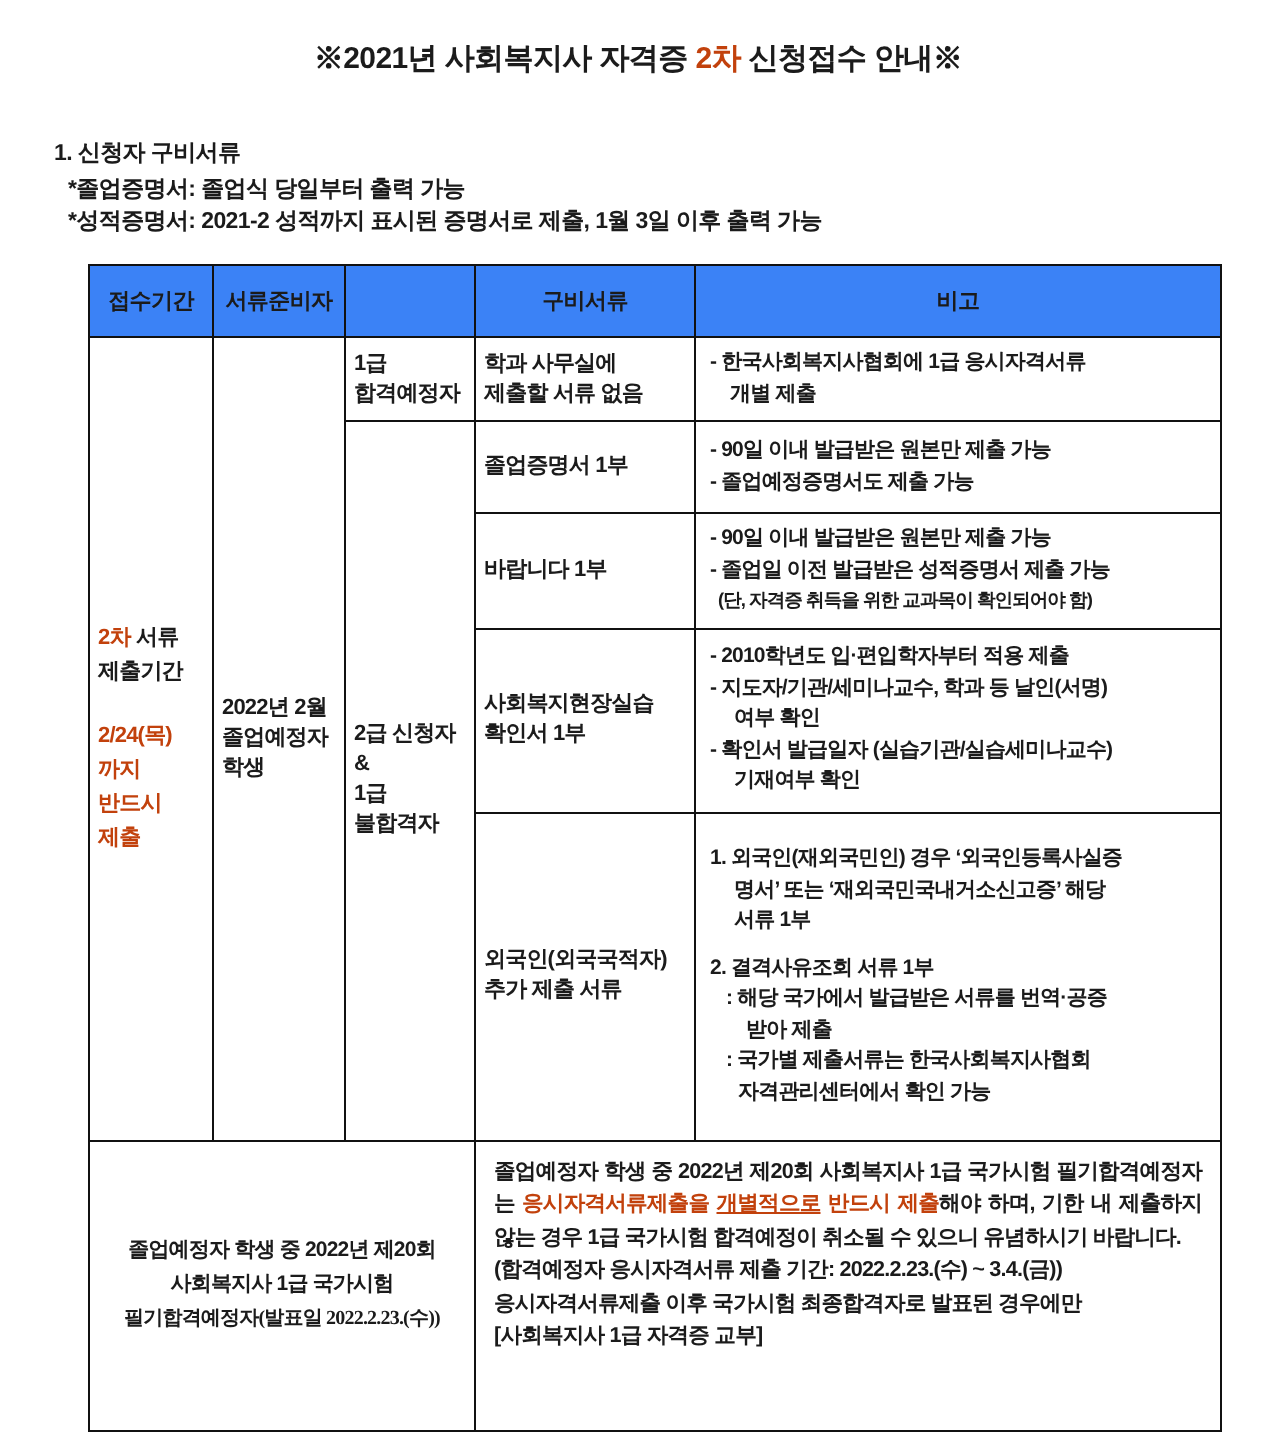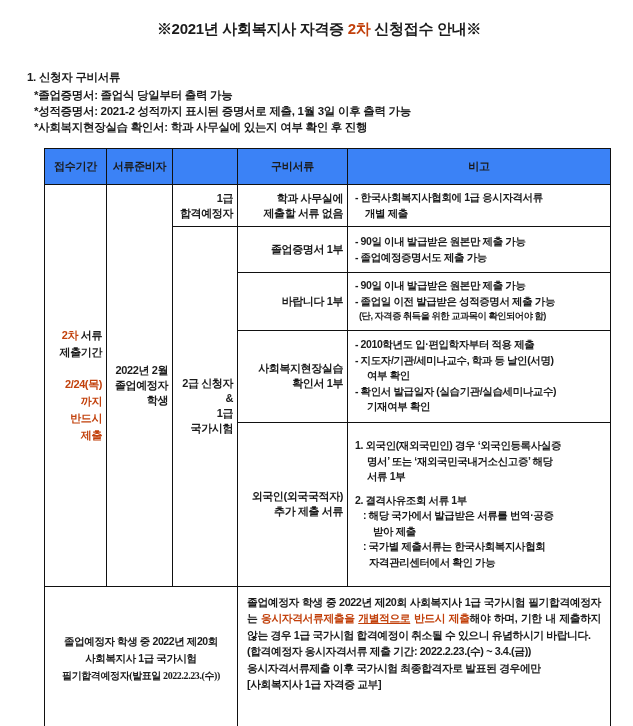--- a/index.html
+++ b/index.html
@@ -31,21 +31,21 @@
     background:#3b82f6; font-size:11px; height:36px;
     font-weight:700; text-align:center; padding:0 2px;
     letter-spacing:-0.3px;
     margin-top:24px;
   }
   td { font-size:11px; vertical-align:middle; padding:3px 4px; letter-spacing:-0.4px; }
   tr.r1 { height:42px; } tr.r2 { height:46px; } tr.r3 { height:57px; }
   tr.r4 { height:92px; } tr.r5 { height:164px; } tr.r6 { height:145px; }
 
   .center { text-align:center; }
-  .cline { line-height:15px; text-align:right; white-space:nowrap; }
+  .cline { line-height:15px; text-align:left; white-space:nowrap; }
   .period-cell .cline { line-height:17px; }
   .vspace { height:15px; }
 
   td.notes { padding:5px 7px; vertical-align:middle; }
   .note-line { font-size:10.5px; line-height:15.5px; white-space:nowrap; overflow:hidden; }
   .ind4  { padding-left:4px; }
   .ind8  { padding-left:8px; }
   .ind10 { padding-left:10px; }
   .ind12 { padding-left:12px; }
   .ind14 { padding-left:14px; }
@@ -68,21 +68,20 @@
 
   <div class="doc-title">
     <span>※2021년 사회복지사 자격증 </span><span class="red">2차</span><span> 신청접수 안내※</span>
   </div>
 
   <div class="intro">
     <div class="intro-heading">1. 신청자 구비서류</div>
     <div class="intro-bullets">
       <div class="bullet">*졸업증명서: 졸업식 당일부터 출력 가능</div>
       <div class="bullet">*성적증명서: 2021-2 성적까지 표시된 증명서로 제출, 1월 3일 이후 출력 가능</div>
-      <div class="bullet">*사회복지현장실습 확인서: 학과 사무실에 있는지 여부 확인 후 진행</div>
     </div>
   </div>
 
   <table class="main">
     <colgroup>
       <col style="width:62px">
         <col style="width:66px">
         <col style="width:65px">
         <col style="width:110px">
         <col style="width:263px">
@@ -123,21 +122,21 @@
         <div class="note-line">- 한국사회복지사협회에 1급 응시자격서류</div>
         <div class="note-line ind10">개별 제출</div>
       </td>
     </tr>
 
     <tr class="r2">
       <td rowspan="4" class="center">
         <div class="cline">2급 신청자</div>
         <div class="cline">&amp;</div>
         <div class="cline">1급</div>
-        <div class="cline">국가시험</div>
+        <div class="cline">불합격자</div>
       </td>
       <td class="center">
         <div class="cline">졸업증명서 1부</div>
       </td>
       <td class="notes">
         <div class="note-line">- 90일 이내 발급받은 원본만 제출 가능</div>
         <div class="note-line">- 졸업예정증명서도 제출 가능</div>
       </td>
     </tr>
 

